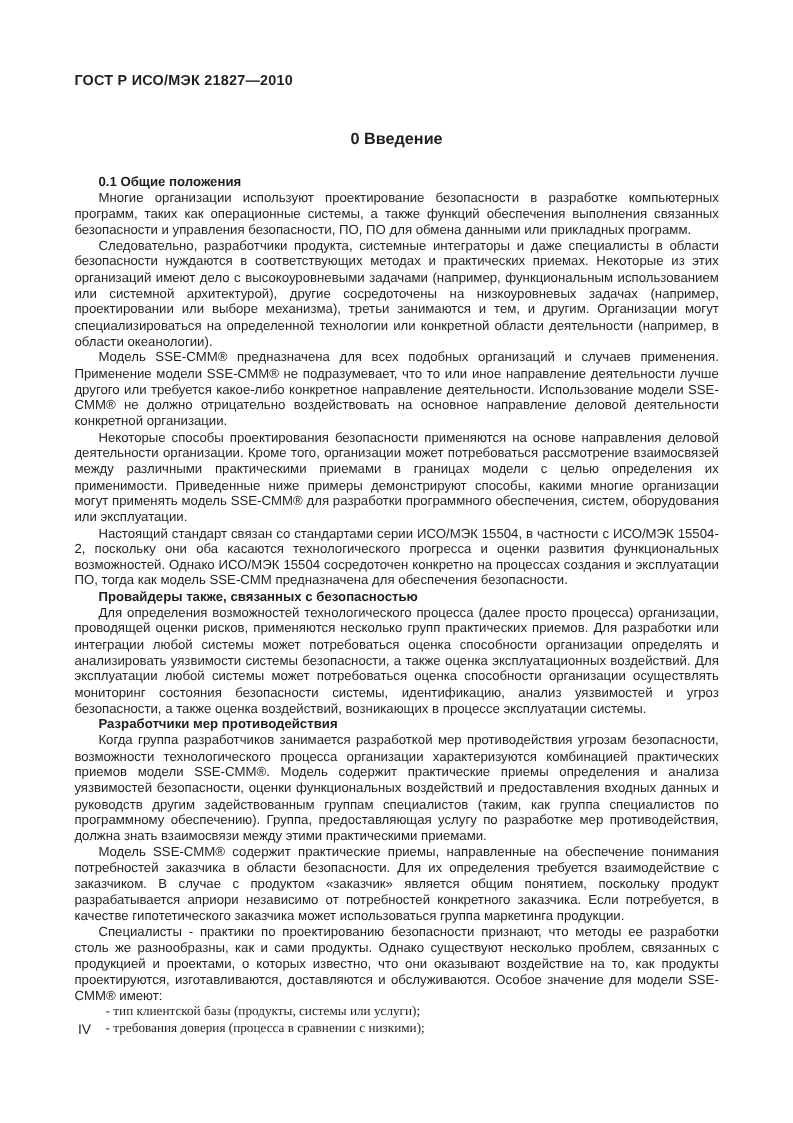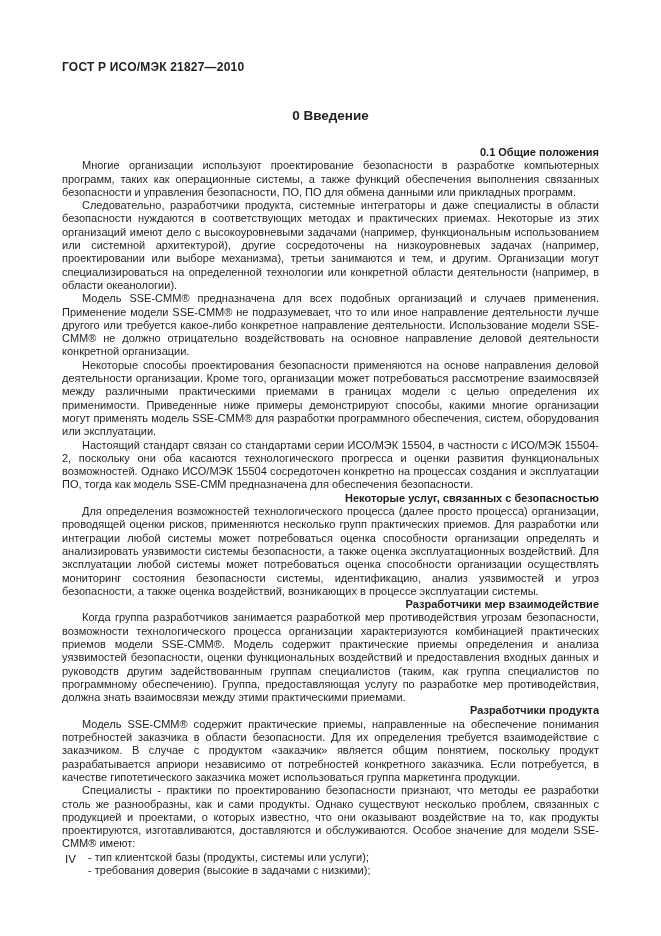--- a/index.html
+++ b/index.html
@@ -48,28 +48,29 @@
     font-size: 11px;
     line-height: 13.3px;
     text-align: justify;
     hyphens: auto;
     -webkit-hyphens: auto;
   }
   .block { margin: 0; padding: 0; }
   .block.h {
     font-weight: bold;
     text-indent: 20px;
-    text-align: right;
+    text-align: left;
   }
   .block.p {
     text-indent: 20px;
   }
   .block.li {
     text-indent: 26px;
     text-align: left;
+    font-family: Liberation Serif, serif;
   }
   .page-number {
     position: absolute;
     left: 65px;
     top: 853px;
     font-size: 11.5px;
   }
 </style>
 </head>
 <body>
@@ -80,26 +81,25 @@
 
   <div class="doc-title">0 Введение</div>
 
   <div class="content">
     <div class="block h">0.1 Общие положения</div>
     <div class="block p">Многие организации используют проектирование безопасности в разработке компьютерных программ, таких как операционные системы, а также функций обеспечения выполнения связанных безопасности и управления безопасности, ПО, ПО для обмена данными или прикладных программ.</div>
     <div class="block p">Следовательно, разработчики продукта, системные интеграторы и даже специалисты в области безопасности нуждаются в соответствующих методах и практических приемах. Некоторые из этих организаций имеют дело с высокоуровневыми задачами (например, функциональным использованием или системной архитектурой), другие сосредоточены на низкоуровневых задачах (например, проектировании или выборе механизма), третьи занимаются и тем, и другим. Организации могут специализироваться на определенной технологии или конкретной области деятельности (например, в области океанологии).</div>
     <div class="block p">Модель SSE-CMM® предназначена для всех подобных организаций и случаев применения. Применение модели SSE-CMM® не подразумевает, что то или иное направление деятельности лучше другого или требуется какое-либо конкретное направление деятельности. Использование модели SSE-CMM® не должно отрицательно воздействовать на основное направление деловой деятельности конкретной организации.</div>
     <div class="block p">Некоторые способы проектирования безопасности применяются на основе направления деловой деятельности организации. Кроме того, организации может потребоваться рассмотрение взаимосвязей между различными практическими приемами в границах модели с целью определения их применимости. Приведенные ниже примеры демонстрируют способы, какими многие организации могут применять модель SSE-CMM® для разработки программного обеспечения, систем, оборудования или эксплуатации.</div>
     <div class="block p">Настоящий стандарт связан со стандартами серии ИСО/МЭК 15504, в частности с ИСО/МЭК 15504-2, поскольку они оба касаются технологического прогресса и оценки развития функциональных возможностей. Однако ИСО/МЭК 15504 сосредоточен конкретно на процессах создания и эксплуатации ПО, тогда как модель SSE-CMM предназначена для обеспечения безопасности.</div>
-    <div class="block h">Некоторые услуг, связанных с безопасностью</div>
+    <div class="block h">Провайдеры также, связанных с безопасностью</div>
     <div class="block p">Для определения возможностей технологического процесса (далее просто процесса) организации, проводящей оценки рисков, применяются несколько групп практических приемов. Для разработки или интеграции любой системы может потребоваться оценка способности организации определять и анализировать уязвимости системы безопасности, а также оценка эксплуатационных воздействий. Для эксплуатации любой системы может потребоваться оценка способности организации осуществлять мониторинг состояния безопасности системы, идентификацию, анализ уязвимостей и угроз безопасности, а также оценка воздействий, возникающих в процессе эксплуатации системы.</div>
-    <div class="block h">Разработчики мер взаимодействие</div>
+    <div class="block h">Разработчики мер противодействия</div>
     <div class="block p">Когда группа разработчиков занимается разработкой мер противодействия угрозам безопасности, возможности технологического процесса организации характеризуются комбинацией практических приемов модели SSE-CMM®. Модель содержит практические приемы определения и анализа уязвимостей безопасности, оценки функциональных воздействий и предоставления входных данных и руководств другим задействованным группам специалистов (таким, как группа специалистов по программному обеспечению). Группа, предоставляющая услугу по разработке мер противодействия, должна знать взаимосвязи между этими практическими приемами.</div>
-    <div class="block h">Разработчики продукта</div>
     <div class="block p">Модель SSE-CMM® содержит практические приемы, направленные на обеспечение понимания потребностей заказчика в области безопасности. Для их определения требуется взаимодействие с заказчиком. В случае с продуктом «заказчик» является общим понятием, поскольку продукт разрабатывается априори независимо от потребностей конкретного заказчика. Если потребуется, в качестве гипотетического заказчика может использоваться группа маркетинга продукции.</div>
     <div class="block p">Специалисты - практики по проектированию безопасности признают, что методы ее разработки столь же разнообразны, как и сами продукты. Однако существуют несколько проблем, связанных с продукцией и проектами, о которых известно, что они оказывают воздействие на то, как продукты проектируются, изготавливаются, доставляются и обслуживаются. Особое значение для модели SSE-CMM® имеют:</div>
     <div class="block li">- тип клиентской базы (продукты, системы или услуги);</div>
-    <div class="block li">- требования доверия (высокие в задачами с низкими);</div>
+    <div class="block li">- требования доверия (процесса в сравнении с низкими);</div>
   </div>
 
   <div class="page-number">IV</div>
 
 </div>
 
 </body></html>

